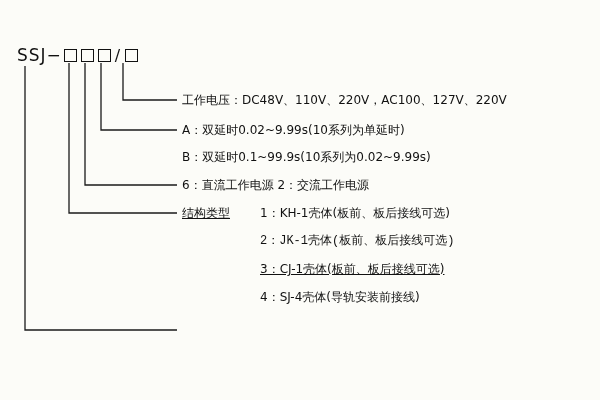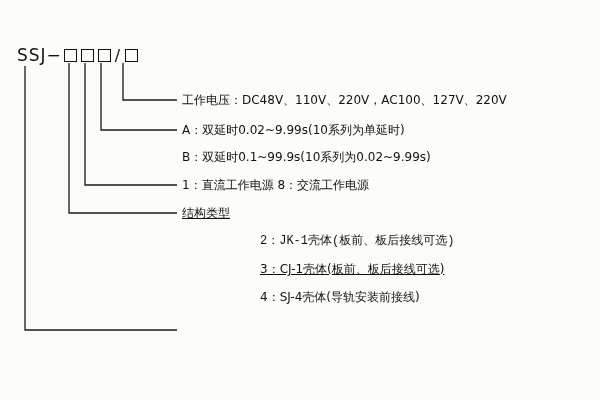--- a/index.html
+++ b/index.html
@@ -78,24 +78,25 @@
     <span class="slash">/</span>
     <span class="digit-box"></span>
   </div>
 
   <div class="row-label r-voltage">工作电压：DC48V、110V、220V，AC100、127V、220V</div>
 
   <div class="row-label r-delay-a">A：双延时0.02~9.99s(10系列为单延时)</div>
 
   <div class="row-label r-delay-b">B：双延时0.1~99.9s(10系列为0.02~9.99s)</div>
 
-  <div class="row-label r-power">1：直流工作电源 8：交流工作电源</div>
+  <div class="row-label r-power">6：直流工作电源 2：交流工作电源</div>
 
   <div class="row-label r-struct">结构类型</div>
 
+  <div class="row-label r-struct-1">1：KH-1壳体(板前、板后接线可选)</div>
 
   <div class="row-label r-struct-2">2：JK-1壳体(板前、板后接线可选)</div>
 
   <div class="row-label r-struct-3">3：CJ-1壳体(板前、板后接线可选)</div>
 
   <div class="row-label r-struct-4">4：SJ-4壳体(导轨安装前接线)</div>
 
 
 </div>
 

